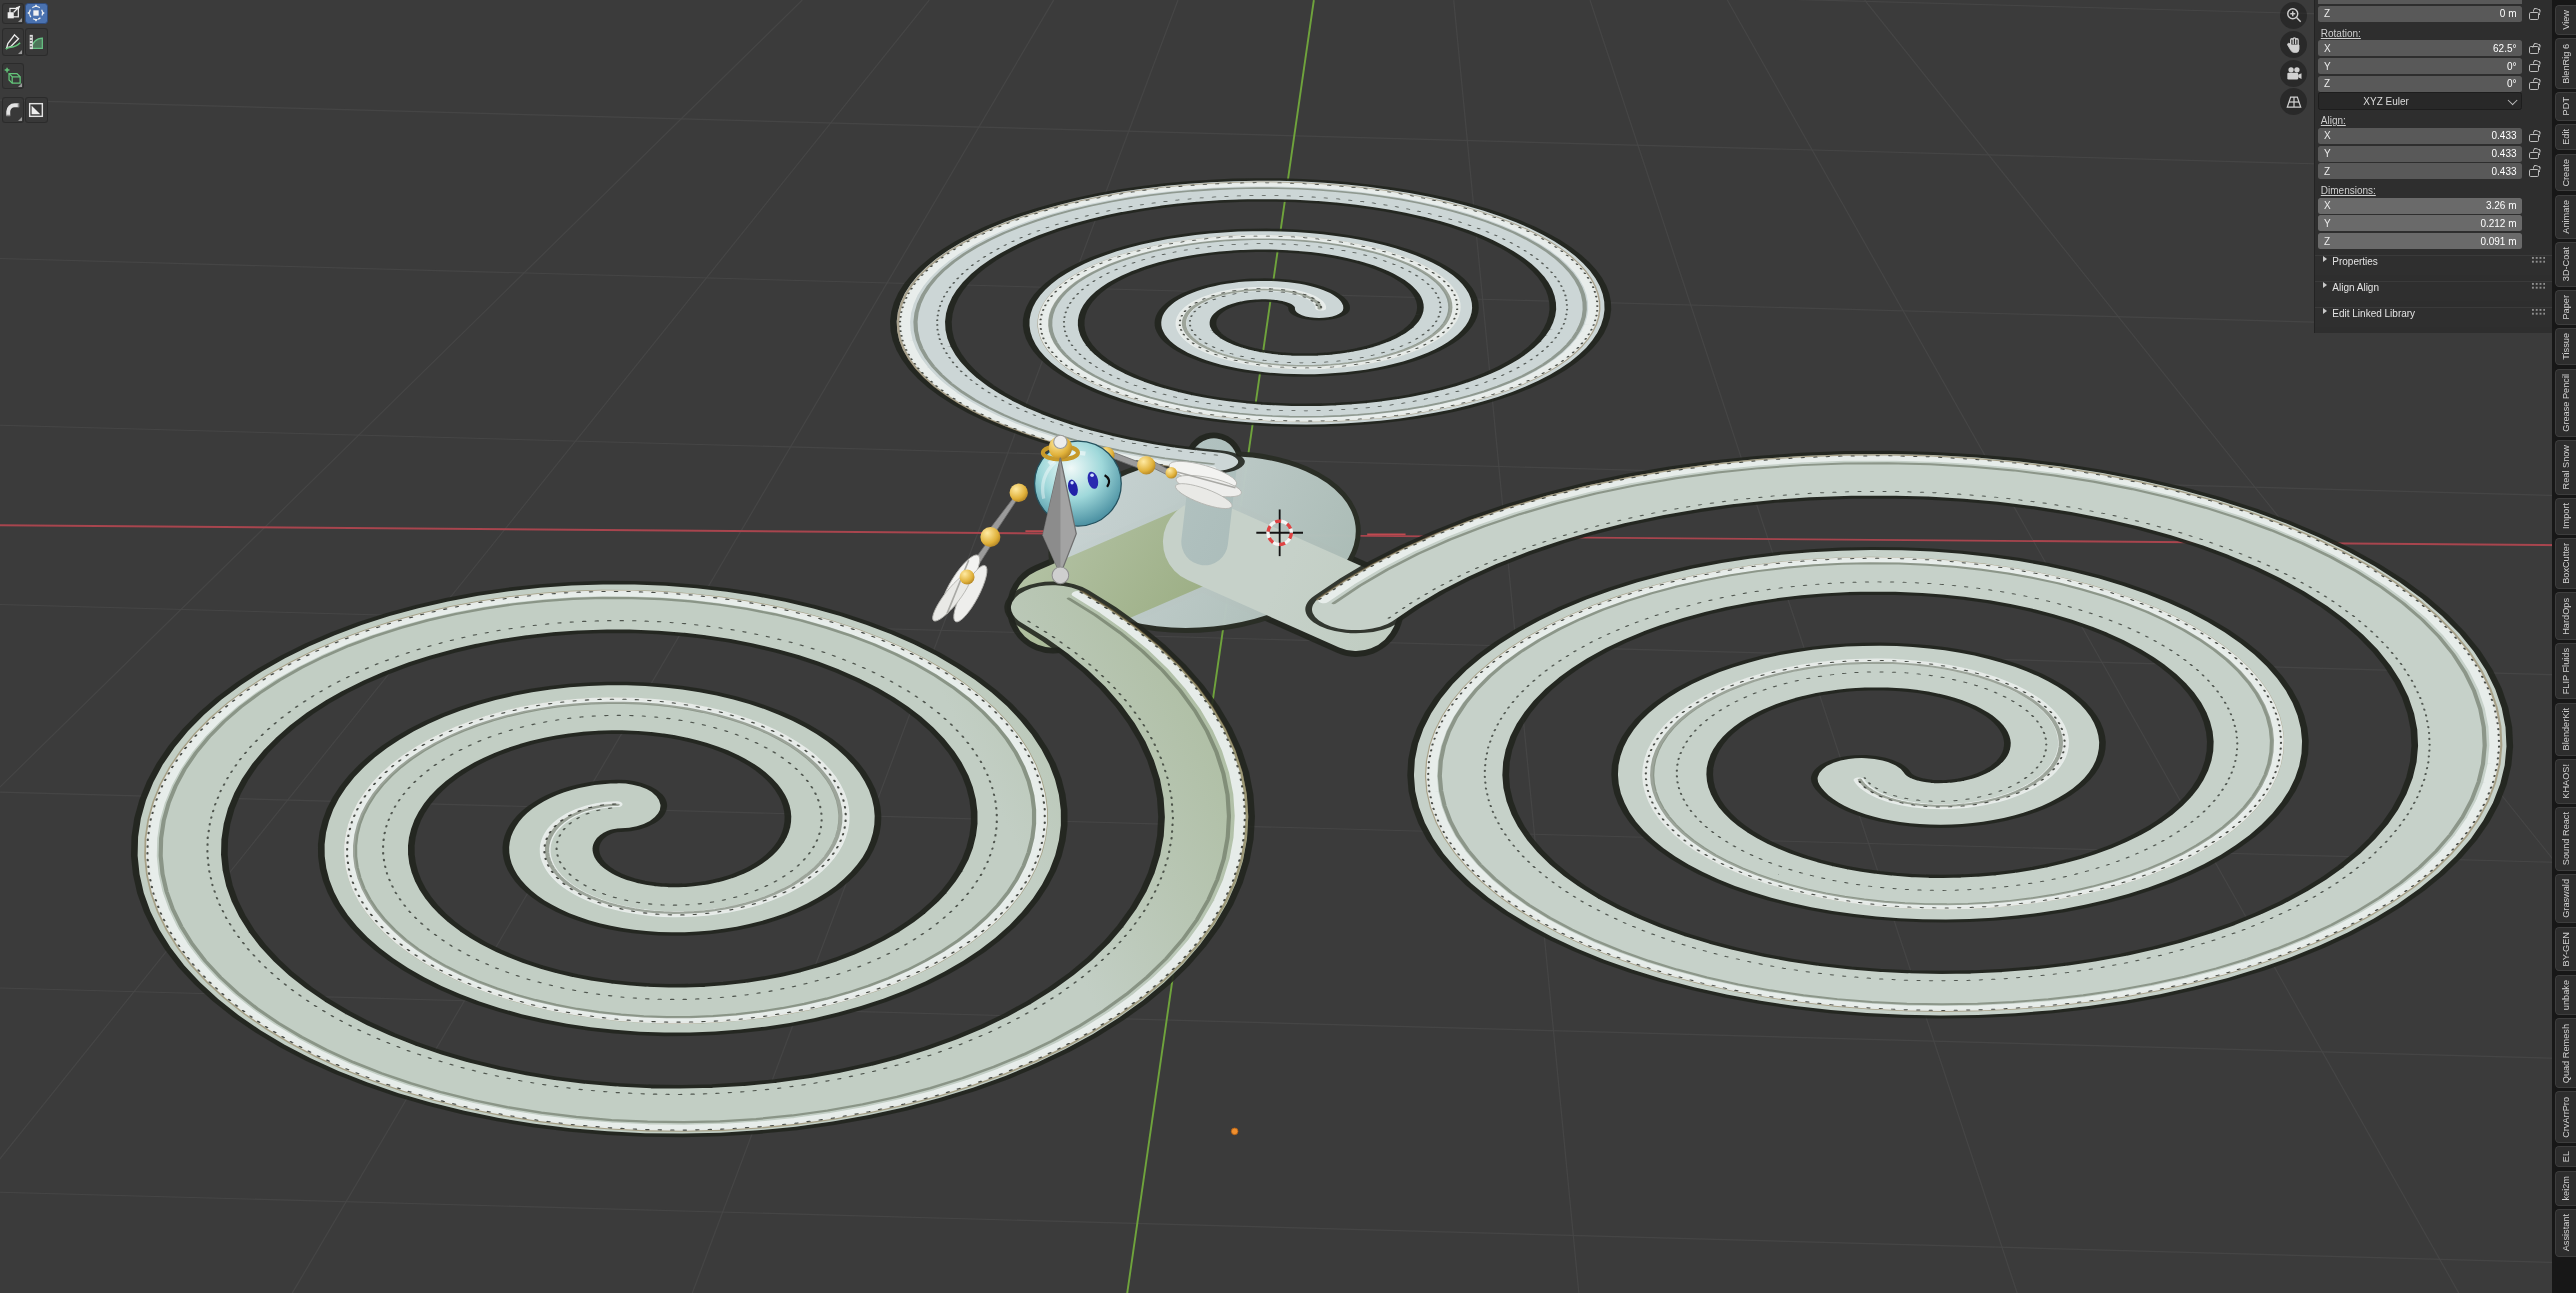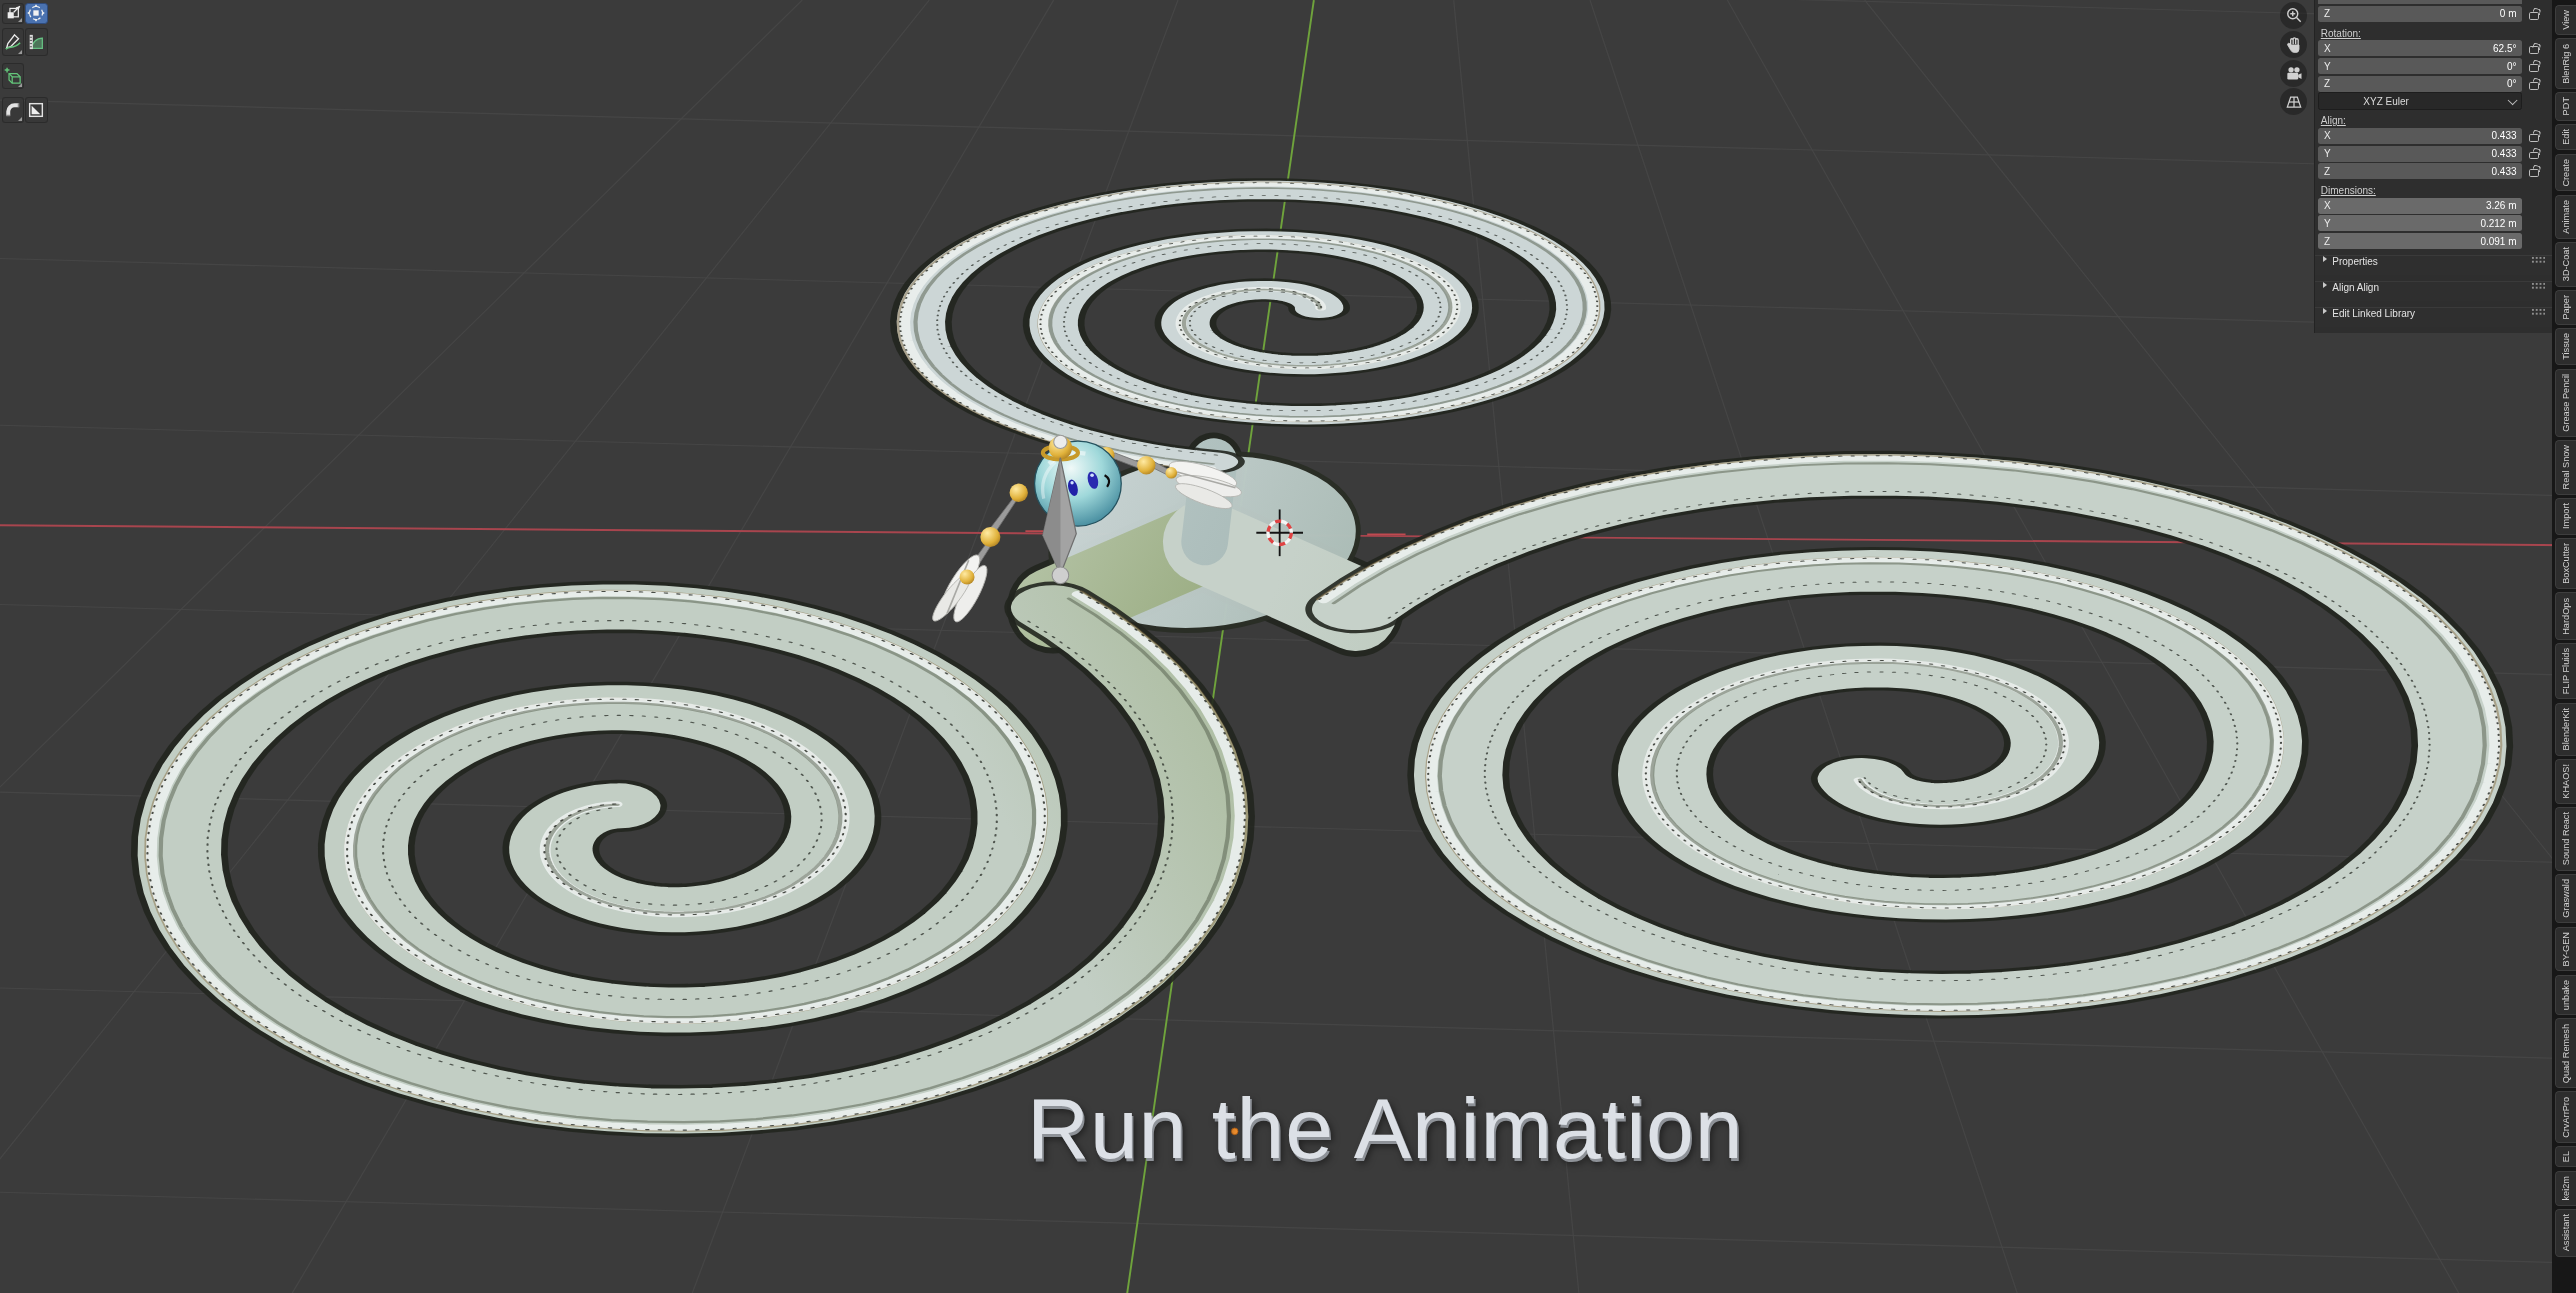--- a/index.html
+++ b/index.html
@@ -218,21 +218,20 @@
   <g id="cursor3d">
     <line x1="1535" y1="611" x2="1535" y2="667" stroke="#141414" stroke-width="2.2"></line>
     <line x1="1507" y1="639" x2="1563" y2="639" stroke="#141414" stroke-width="2.2"></line>
     <circle cx="1535" cy="639" r="14" fill="none" stroke="#e04343" stroke-width="4" stroke-dasharray="7.5 7.5"></circle>
     <circle cx="1535" cy="639" r="14" fill="none" stroke="#f5f5f5" stroke-width="4" stroke-dasharray="7.5 7.5" stroke-dashoffset="7.5"></circle>
   </g>
 
   <circle cx="1481" cy="1357" r="4" fill="#ef8f2e" stroke="#b05e14" stroke-width="1"></circle>
 </svg>
 
-<div class="overlay-text">Run the Animation</div>
 
 <div>
   <div class="toolbtn" style="left:1.7px;top:2.5px;width:22.5px;height:21px;">
     <svg width="18.3" height="18.3" viewBox="0 0 24 24">
       <rect x="5" y="11" width="8" height="8" fill="#ececec"></rect>
       <rect x="8" y="6" width="11" height="11" fill="none" stroke="#ececec" stroke-width="1.6"></rect>
       <line x1="13" y1="11" x2="21" y2="3" stroke="#ececec" stroke-width="1.8"></line>
       <polygon points="21,3 15.5,4.5 19.5,8.5" fill="#ececec"></polygon>
     </svg>
     <span class="flyout"></span>

